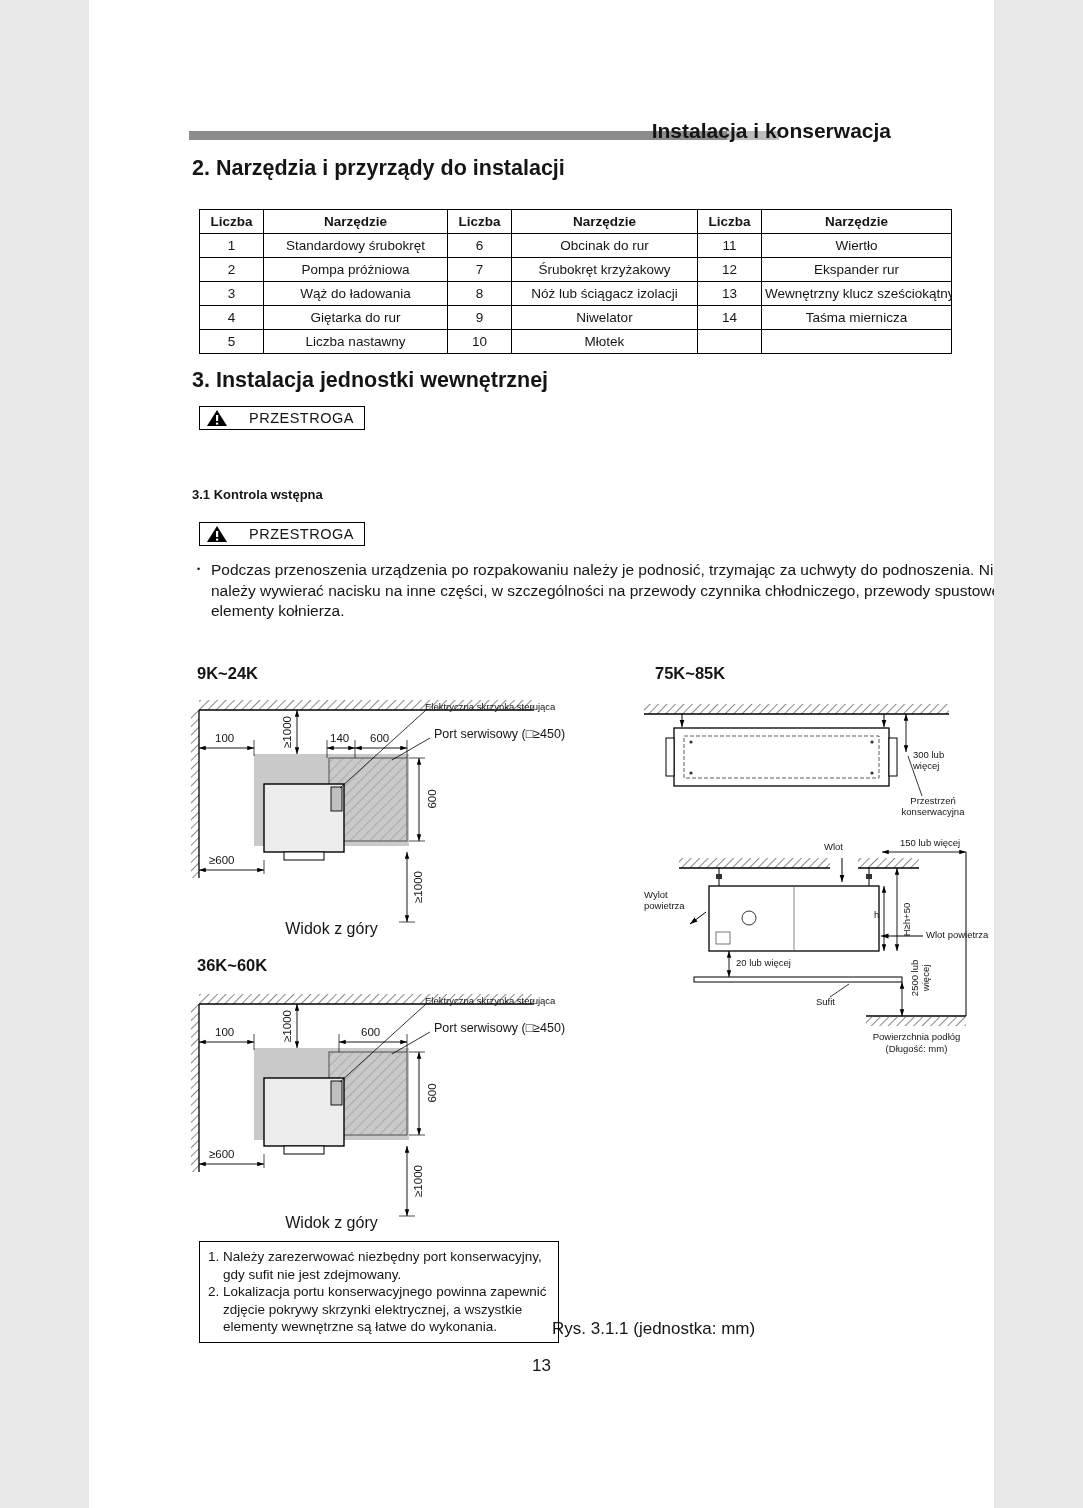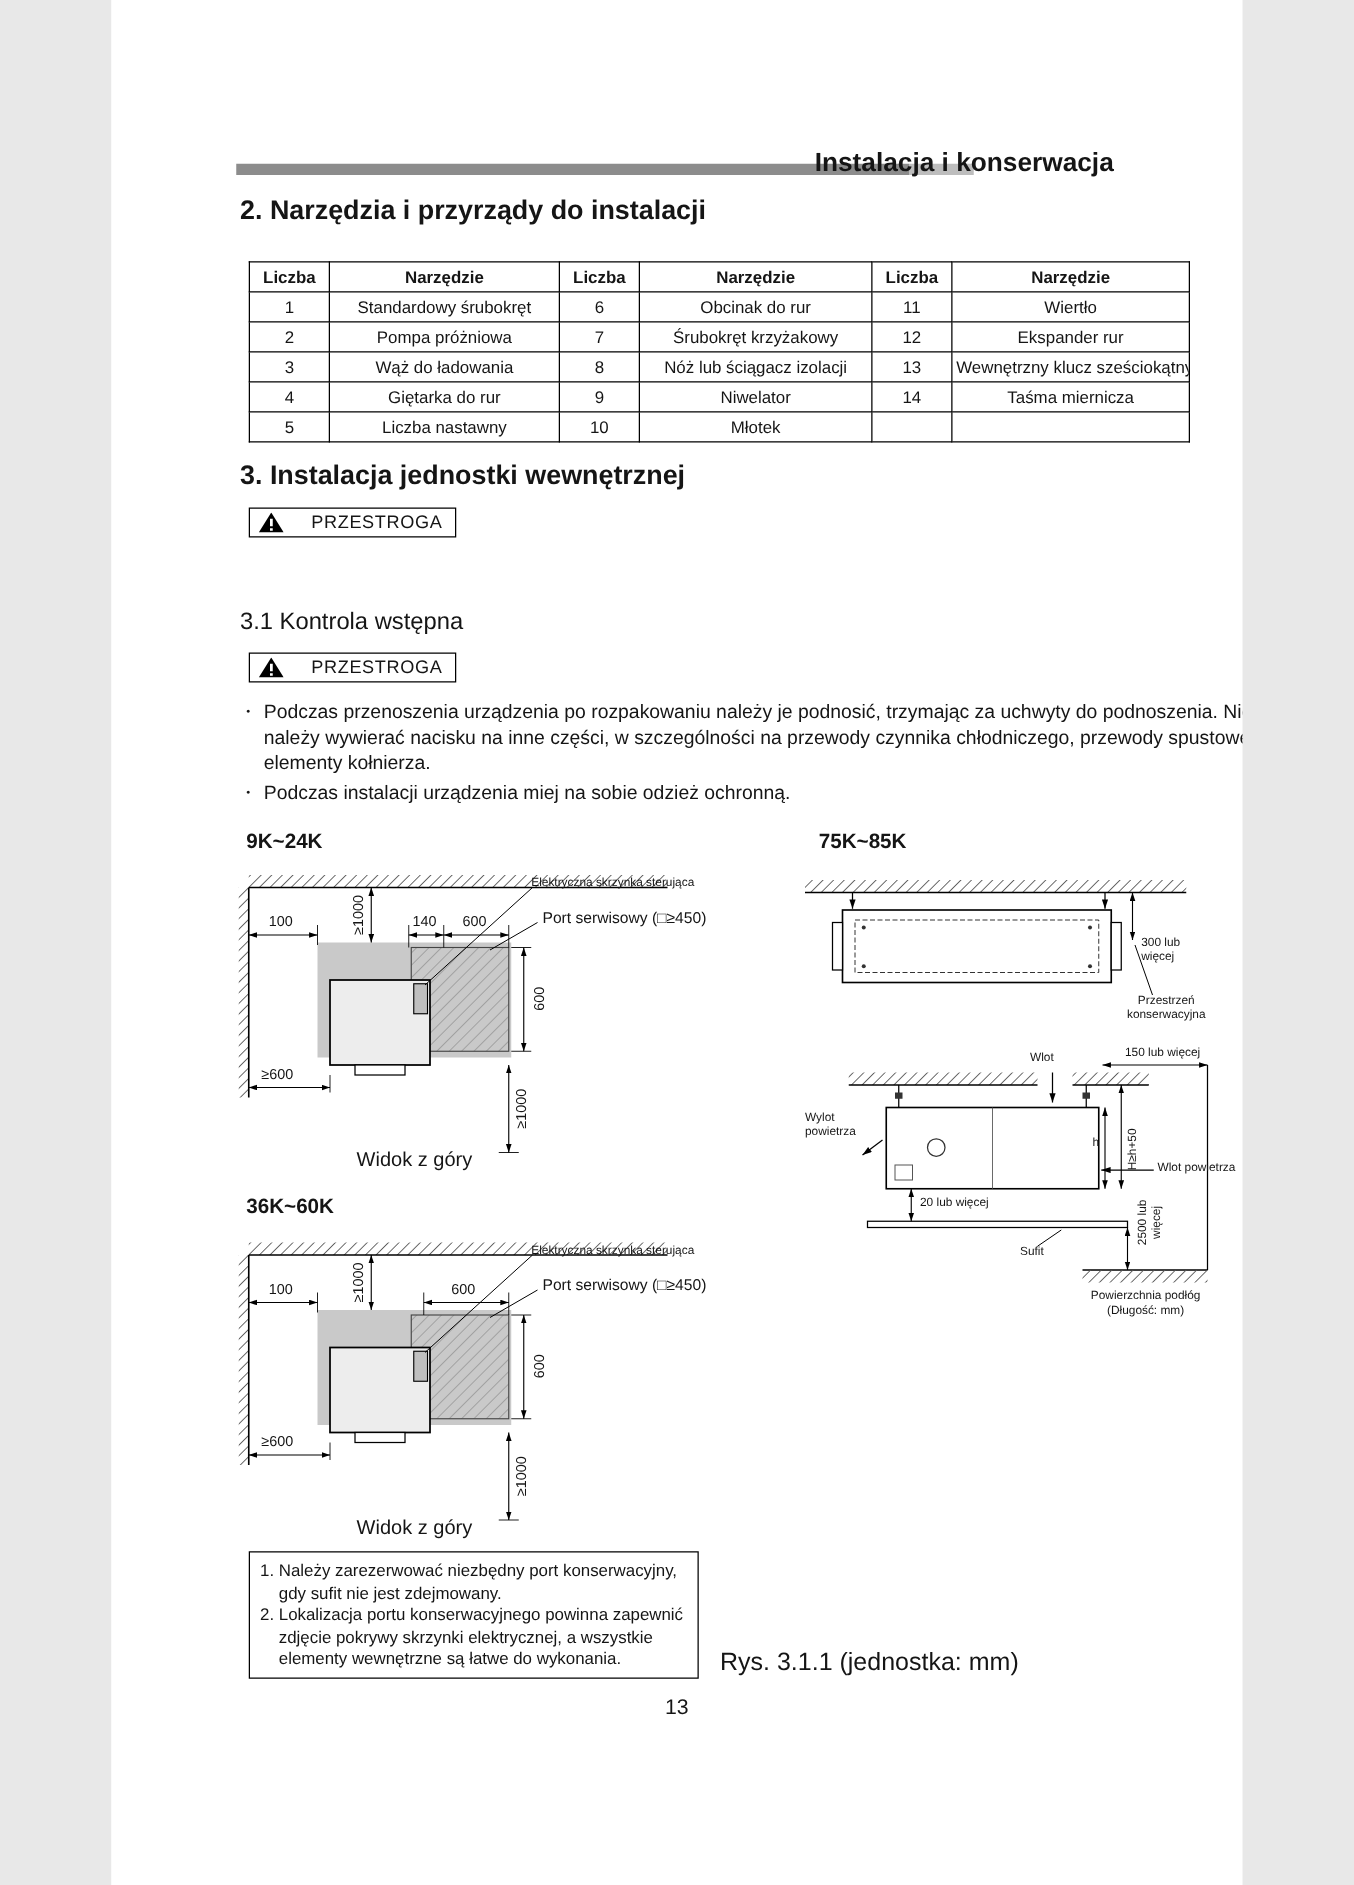--- a/index.html
+++ b/index.html
@@ -6,21 +6,21 @@
   .page{
     position:relative; width:905px; height:1508px; background:#ffffff;
     font-family:"Liberation Sans", sans-serif; color:#151515; margin:0 auto;
     overflow:hidden;
   }
   
   .hrule{position:absolute; left:100px; top:131px; width:590px; height:9px;
     background:linear-gradient(to right,#8c8c8c 0,#8c8c8c 538px,#bdbdbd 538px,#bdbdbd 100%);}
   .htitle{position:absolute; right:103px; top:119px; font-size:21px; font-weight:bold;}
   .h2{position:absolute; font-size:21.5px; font-weight:bold;}
-  .h3{position:absolute; font-size:19px; font-weight:normal;}
+  .h3{position:absolute; font-size:13px; font-weight:bold;}
   
   table.tools{position:absolute; left:110px; top:209px; border-collapse:collapse; table-layout:fixed; width:752px;}
   table.tools th, table.tools td{
     border:1px solid #000; font-size:13.5px; text-align:center; height:23px; padding:0 3px;
     overflow:hidden; white-space:nowrap;
   }
   table.tools th{font-weight:bold;}
   
   .cbox{position:absolute; display:inline-flex; align-items:center; gap:22px;
     border:1.6px solid #000; padding:3px 10px 3px 7px; background:#fff;}
@@ -38,21 +38,21 @@
   .dim{position:absolute; font-size:11.5px; white-space:nowrap;}
   .rlab{position:absolute; font-size:11.5px; white-space:nowrap; width:40px; text-align:center;
     transform:rotate(-90deg); transform-origin:center;}
   .rlab2{position:absolute; font-size:9.5px; line-height:1.15; width:52px; text-align:center;
     transform:rotate(-90deg); transform-origin:center;}
   .caption{position:absolute; font-size:16px; text-align:center;}
   
   .notebox{position:absolute; left:110px; top:1241px; width:342px; border:1.6px solid #000;
     padding:6px 8px; font-size:13.5px; line-height:1.3; background:#fff;}
   .note-line{padding-left:15px; text-indent:-15px;}
-  .figcap{position:absolute; left:487px; top:1319px; font-size:20px;}
+  .figcap{position:absolute; left:463px; top:1319px; font-size:17px;}
   .pagenum{position:absolute; left:0; top:1356px; width:100%; text-align:center; font-size:17px;}
 </style>
 </head>
 <body>
 
 <div class="page">
 
   <div class="hrule"></div>
   <div class="htitle">Instalacja i konserwacja</div>
 
@@ -136,21 +136,20 @@
     <svg width="20" height="16" viewBox="0 0 20 16">
       <path d="M10 0 L20 16 L0 16 Z" fill="#000"></path>
       <rect x="9" y="5" width="2.2" height="6" fill="#fff"></rect>
       <rect x="9" y="12.6" width="2.2" height="2" fill="#fff"></rect>
     </svg>
     <span class="clabel">PRZESTROGA</span>
   </div>
 
   <div class="bullets">
     <div class="bullet">Podczas przenoszenia urządzenia po rozpakowaniu należy je podnosić, trzymając za uchwyty do podnoszenia. Nie należy wywierać nacisku na inne części, w szczególności na przewody czynnika chłodniczego, przewody spustowe i elementy kołnierza.</div>
-    <div class="bullet">Podczas instalacji urządzenia miej na sobie odzież ochronną.</div>
   </div>
 
   <div class="dlabel" style="left:108px; top:664px;">9K~24K</div>
   <div class="dlabel" style="left:566px; top:664px;">75K~85K</div>
   <div class="dlabel" style="left:108px; top:956px;">36K~60K</div>
 
   <div class="diag" style="left:100px; top:694px; width:460px; height:258px;">
     <svg width="460" height="258" viewBox="0 0 460 258">
       <defs>
         <pattern id="p1h" width="6" height="6" patternUnits="userSpaceOnUse" patternTransform="rotate(45)">

